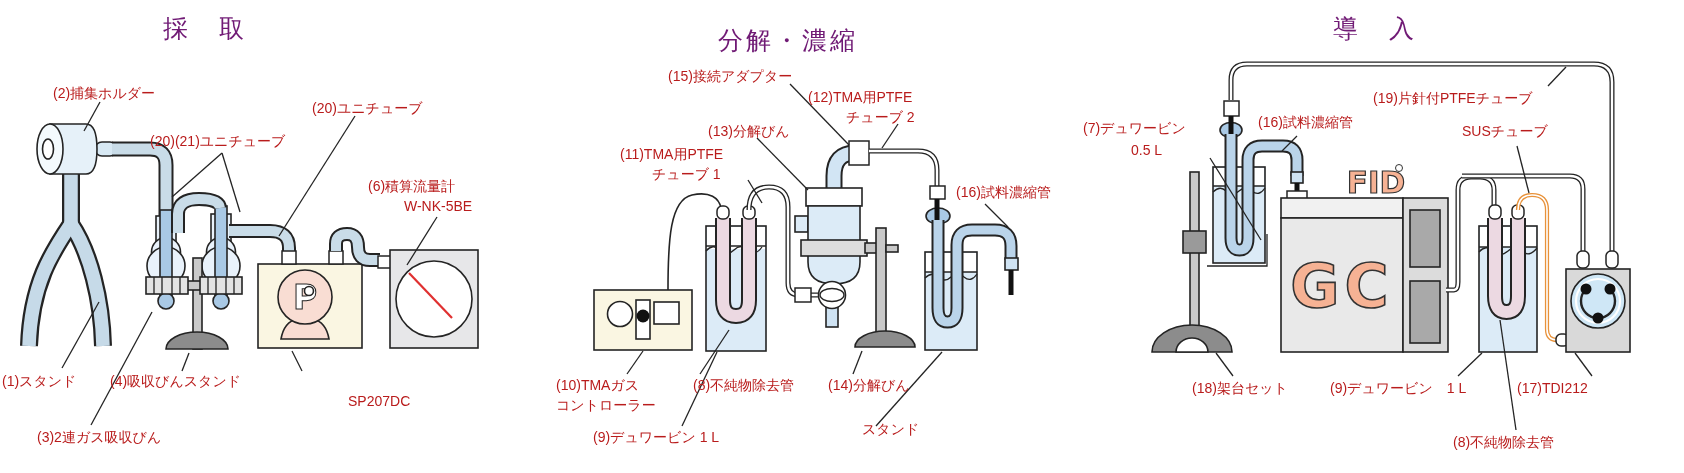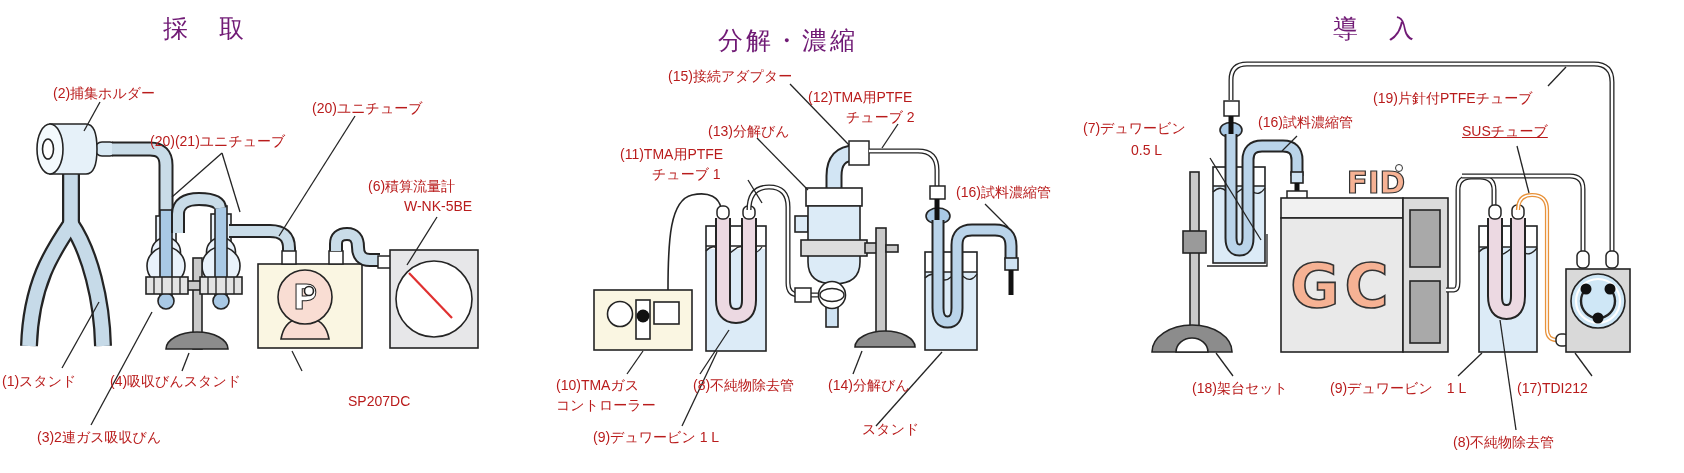--- a/index.html
+++ b/index.html
@@ -324,19 +324,19 @@
   <div class="lbl" style="left:556px;top:395px;">コントローラー</div>
   <div class="lbl" style="left:693px;top:375px;">(8)不純物除去管</div>
   <div class="lbl" style="left:790px;top:375px;margin-left:38px;">(14)分解びん</div>
   <div class="lbl" style="left:862px;top:395px;margin-top:24px;">スタンド</div>
   <div class="lbl" style="left:593px;top:427px;">(9)デュワービン 1 L</div>
 
   <div class="lbl" style="left:1373px;top:88px;">(19)片針付PTFEチューブ</div>
   <div class="lbl" style="left:1083px;top:118px;">(7)デュワービン</div>
   <div class="lbl" style="left:1131px;top:140px;">0.5 L</div>
   <div class="lbl" style="left:1258px;top:112px;">(16)試料濃縮管</div>
-  <div class="lbl" style="left:1462px;top:121px;text-decoration:underline;">SUSチューブ</div>
+  <div class="lbl" style="left:1462px;top:121px;">SUSチューブ</div>
   <div class="lbl" style="left:1192px;top:378px;">(18)架台セット</div>
   <div class="lbl" style="left:1330px;top:378px;">(9)デュワービン　1 L</div>
   <div class="lbl" style="left:1517px;top:378px;">(17)TDI212</div>
   <div class="lbl" style="left:1453px;top:432px;">(8)不純物除去管</div>
 
 </div>
 
 </body></html>

